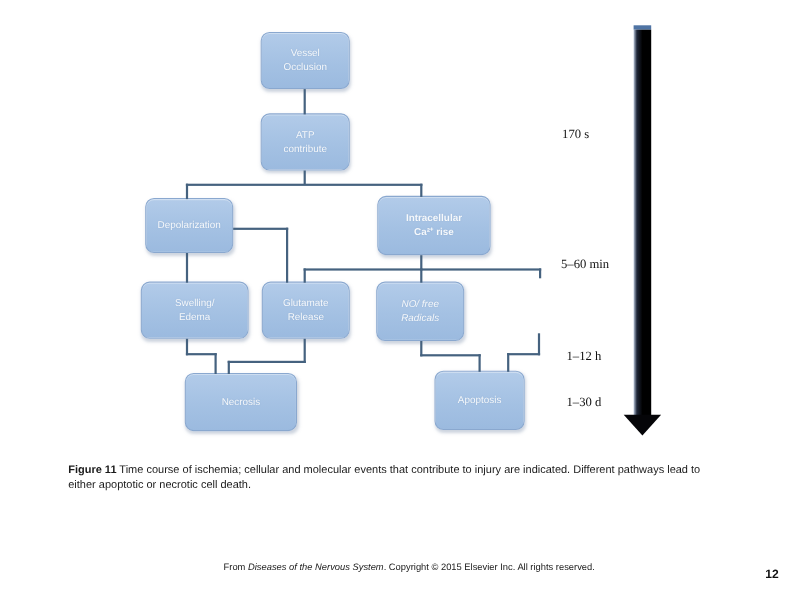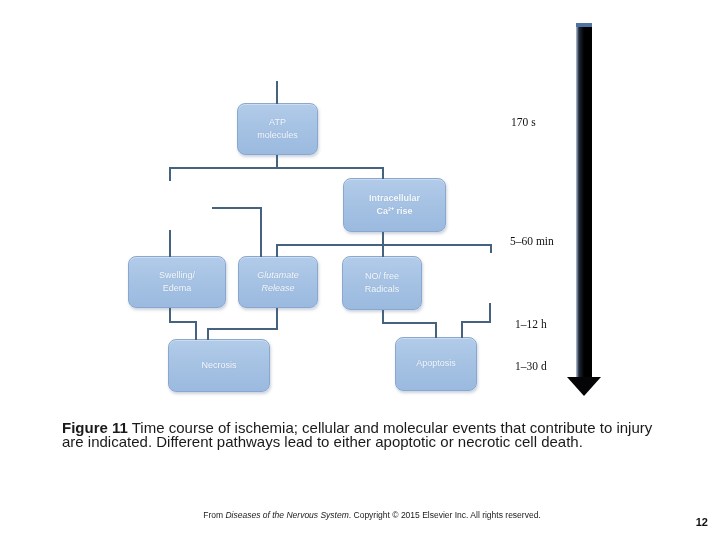--- a/index.html
+++ b/index.html
@@ -27,22 +27,22 @@
     font-size: 9px;
     line-height: 13.5px;
     white-space: pre-line;
     text-shadow: 0 0 1px rgba(120,150,190,0.5);
   }
   #node-vessel       { left:237px; top:29px;  width:81px; height:52px; }
   #node-atp          { left:237px; top:103px; width:81px; height:52px; }
   #node-depolarization { left:132px; top:180px; width:80px; height:50px; }
   #node-intracellular  { left:343px; top:178px; width:103px; height:54px;font-weight:bold; }
   #node-swelling     { left:128px; top:256px; width:98px; height:52px; }
-  #node-glutamate    { left:238px; top:256px; width:80px; height:52px;font-style:italic; }
-  #node-nofree       { left:342px; top:256px; width:80px; height:54px; }
+  #node-glutamate    { left:238px; top:256px; width:80px; height:52px; }
+  #node-nofree       { left:342px; top:256px; width:80px; height:54px;font-style:italic; }
   #node-cytochrome   { left:447px; top:252px; width:91px; height:51px; font-size:8.5px; line-height:12.5px; }
   #node-necrosis     { left:168px; top:339px; width:102px; height:53px; }
   #node-apoptosis    { left:395px; top:337px; width:82px; height:54px; }
   
   .cline { position: absolute; background: #45627f; }
   
   .arrow-cap {
     position: absolute; left: 576px; top: 23px; width: 16px; height: 4px;
     background: #4f74a4;
   }
@@ -64,40 +64,43 @@
     color: #111111;
     white-space: nowrap;
   }
   #time-0 { left: 511px; top: 116px; }
   #time-1 { left: 510px; top: 235px; }
   #time-2 { left: 515px; top: 318px; }
   #time-3 { left: 515px; top: 360px; }
   
   .caption {
     position: absolute; left: 62px; top: 421px; width: 600px;
-    font-size: 15px; line-height: 14px; color: #1a1a1a;
+    font-size: 10px; line-height: 14px; color: #1a1a1a;
   }
   .caption b { font-weight: bold; }
   .credit {
     position: absolute; left: 12px; top: 510px; width: 720px;
     text-align: center; font-size: 8.5px; color: #1a1a1a;
   }
   .credit i { font-style: italic; }
   .page-number {
     position: absolute; right: 12px; top: 516px;
     font-size: 11px; color: #111111; font-weight: bold;
   }
 </style>
 </head>
 <body>
 
 <div class="slide">
 
+  <div class="node" id="node-vessel">Vessel
+Occlusion</div>
   <div class="node" id="node-atp">ATP
-molecules</div>
+contribute</div>
+  <div class="node" id="node-depolarization">Depolarization</div>
   <div class="node" id="node-intracellular">Intracellular
 Ca²⁺ rise</div>
   <div class="node" id="node-swelling">Swelling/
 Edema</div>
   <div class="node" id="node-glutamate">Glutamate
 Release</div>
   <div class="node" id="node-nofree">NO/ free
 Radicals</div>
   <div class="node" id="node-necrosis">Necrosis</div>
   <div class="node" id="node-apoptosis">Apoptosis</div>

